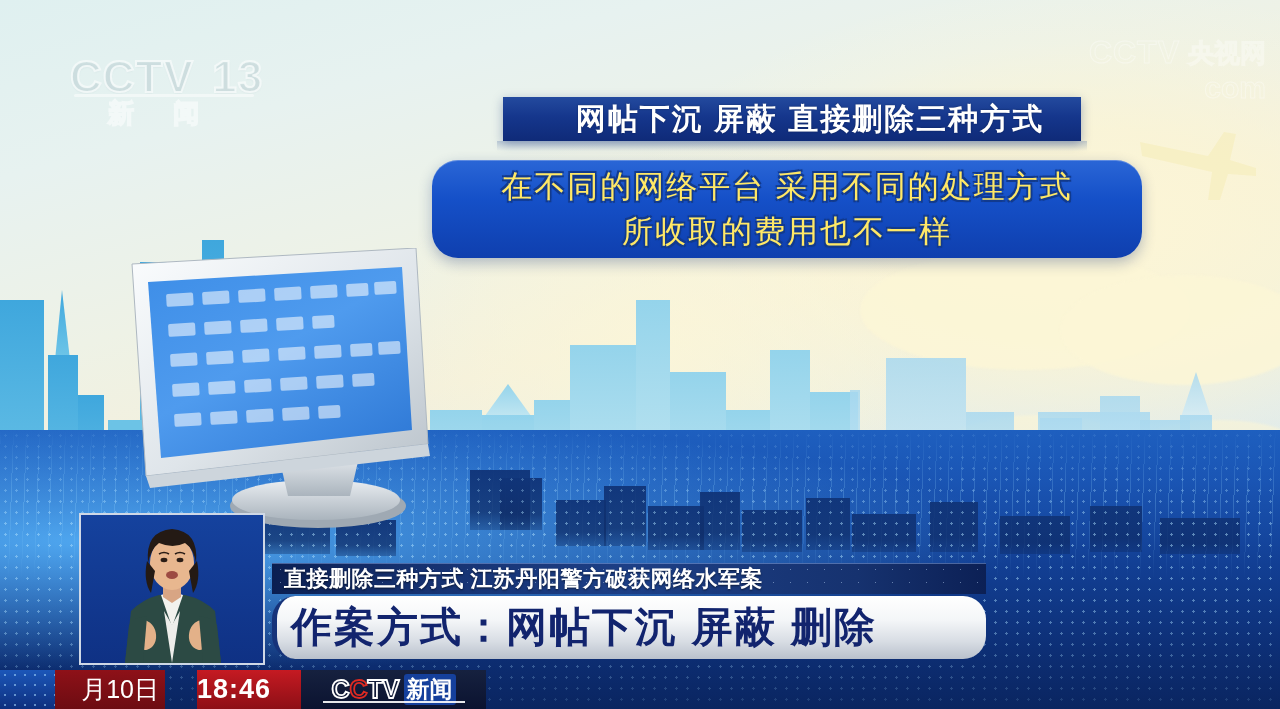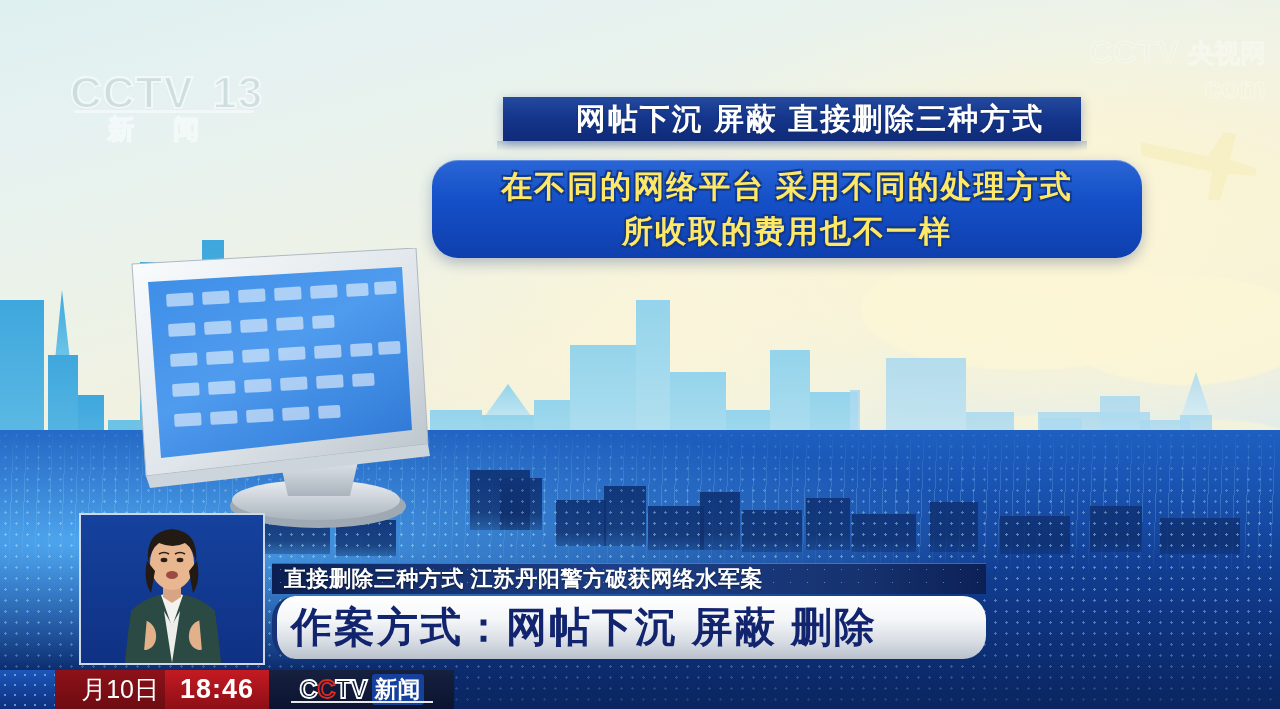--- a/index.html
+++ b/index.html
@@ -56,21 +56,21 @@
       box-shadow:0 3px 10px rgba(20,50,120,.35);}
   .banner1 .txt{font-size:30px;font-weight:bold;color:#ffffff;letter-spacing:2px;line-height:44px;
       text-align:center;text-shadow:0 0 2px rgba(0,0,0,.35);padding-left:36px;}
   .banner1-shadow{position:absolute;left:497px;top:141px;width:590px;height:10px;
       background:linear-gradient(180deg,rgba(90,120,170,.30),rgba(255,255,255,0));}
 
   .banner2{position:absolute;left:432px;top:160px;width:710px;height:98px;border-radius:26px;
       background:linear-gradient(180deg,#2a66d6 0%,#1550c8 40%,#0f3fae 100%);
       box-shadow:0 5px 14px rgba(20,50,120,.30), inset 0 1px 0 rgba(255,255,255,.25);
       display:flex;flex-direction:column;align-items:center;justify-content:center;}
-  .banner2 .ln{font-size:31px;font-weight:bold;color:#ffe866;letter-spacing:2px;line-height:45px;
+  .banner2 .ln{font-size:31px;font-weight:normal;color:#ffe866;letter-spacing:2px;line-height:45px;
       text-shadow:-1.6px -1.6px 0 #123a8c,1.6px -1.6px 0 #123a8c,-1.6px 1.6px 0 #123a8c,1.6px 1.6px 0 #123a8c,0 0 3px rgba(10,30,90,.6);}
 
   
   .anchor{position:absolute;left:79px;top:513px;width:186px;height:152px;
       border:2px solid #cfd8e6;box-sizing:border-box;overflow:hidden;background:#103a9a;}
 
   
   .lt-head{position:absolute;left:272px;top:563px;width:714px;height:30px;
       background:linear-gradient(90deg,#0b1f52 0%,#15306e 18%,#1d3f86 50%,#16326f 82%,#0c2055 100%);
       border-top:1px solid rgba(150,185,245,.45);}
@@ -85,21 +85,21 @@
 
   
   .ticker{position:absolute;left:0;top:670px;width:1280px;height:39px;display:flex;align-items:stretch;}
   .tk-mesh{width:55px;background:linear-gradient(180deg,#1b56b8,#0e2f7e);position:relative;overflow:hidden;}
   .tk-mesh .d{position:absolute;left:0;top:0;right:0;bottom:0;opacity:.6;
       background-image:radial-gradient(rgba(170,220,255,.9) 1px,transparent 1.1px);background-size:10px 10px;}
   .tk-date{width:110px;background:linear-gradient(180deg,#8e1118 0%,#6d0c12 100%);
       color:#fff;font-size:25px;font-weight:normal;display:flex;align-items:center;justify-content:flex-end;padding-right:6px;box-sizing:border-box;overflow:hidden;}
   .tk-date span{white-space:nowrap;margin-left:-14px;}
   .tk-time{width:104px;background:linear-gradient(180deg,#c51a22 0%,#8d0f16 100%);
-      color:#fff;font-size:27px;font-weight:bold;display:flex;align-items:center;justify-content:center;letter-spacing:1px;}
+      color:#fff;font-size:27px;font-weight:bold;display:flex;align-items:center;justify-content:flex-start;letter-spacing:1px;margin-left:32px;}
   .tk-logo{width:185px;background:linear-gradient(180deg,#16213f 0%,#0b1330 100%);display:flex;align-items:center;justify-content:center;position:relative;}
   .tk-logo .cctv{font-size:25px;font-weight:bold;color:transparent;-webkit-text-stroke:1.8px #fff;letter-spacing:0px;}
   .tk-logo .cred{-webkit-text-stroke:1.8px #e02a22;color:transparent;}
   .tk-logo .xw{font-size:23px;font-weight:bold;color:#fff;margin-left:4px;background:#15409c;padding:0 3px;border-radius:3px;}
   .tk-logo .ul{position:absolute;left:22px;bottom:6px;width:142px;height:2px;background:#fff;opacity:.9;}
   .tk-news{flex:1;background:linear-gradient(180deg,#1b2647 0%,#121a38 55%,#0c1330 100%);
       color:#fff;font-size:27px;font-weight:bold;display:flex;align-items:center;overflow:hidden;white-space:nowrap;padding-left:8px;letter-spacing:0px;}
 </style>
 </head>
 <body>
@@ -257,21 +257,21 @@
         <rect x="82" y="164" width="27" height="13" rx="2" transform="rotate(-3.2 82 164)"></rect>
         <rect x="118" y="162" width="27" height="13" rx="2" transform="rotate(-3.2 118 162)"></rect>
         <rect x="154" y="160" width="27" height="13" rx="2" transform="rotate(-3.2 154 160)"></rect>
         <rect x="190" y="158" width="22" height="13" rx="2" transform="rotate(-3.2 190 158)"></rect>
       </g>
       <path d="M18 228 L300 196 L302 208 L22 240 Z" fill="#cdd5dc"></path>
     </svg>
   </div>
 
   <div class="logo13">
-    <div style="position:relative;margin-top:16px;">
+    <div style="position:relative;">
       <span class="cc">CCTV</span>
       <span class="cc" style="margin-left:14px;">13</span>
       <div class="underline"></div>
       <div class="xw">新 闻</div>
     </div>
   </div>
 
   <div class="wm">
     <div style="display:flex;align-items:flex-end;">
       <span class="l1">CCTV</span>

